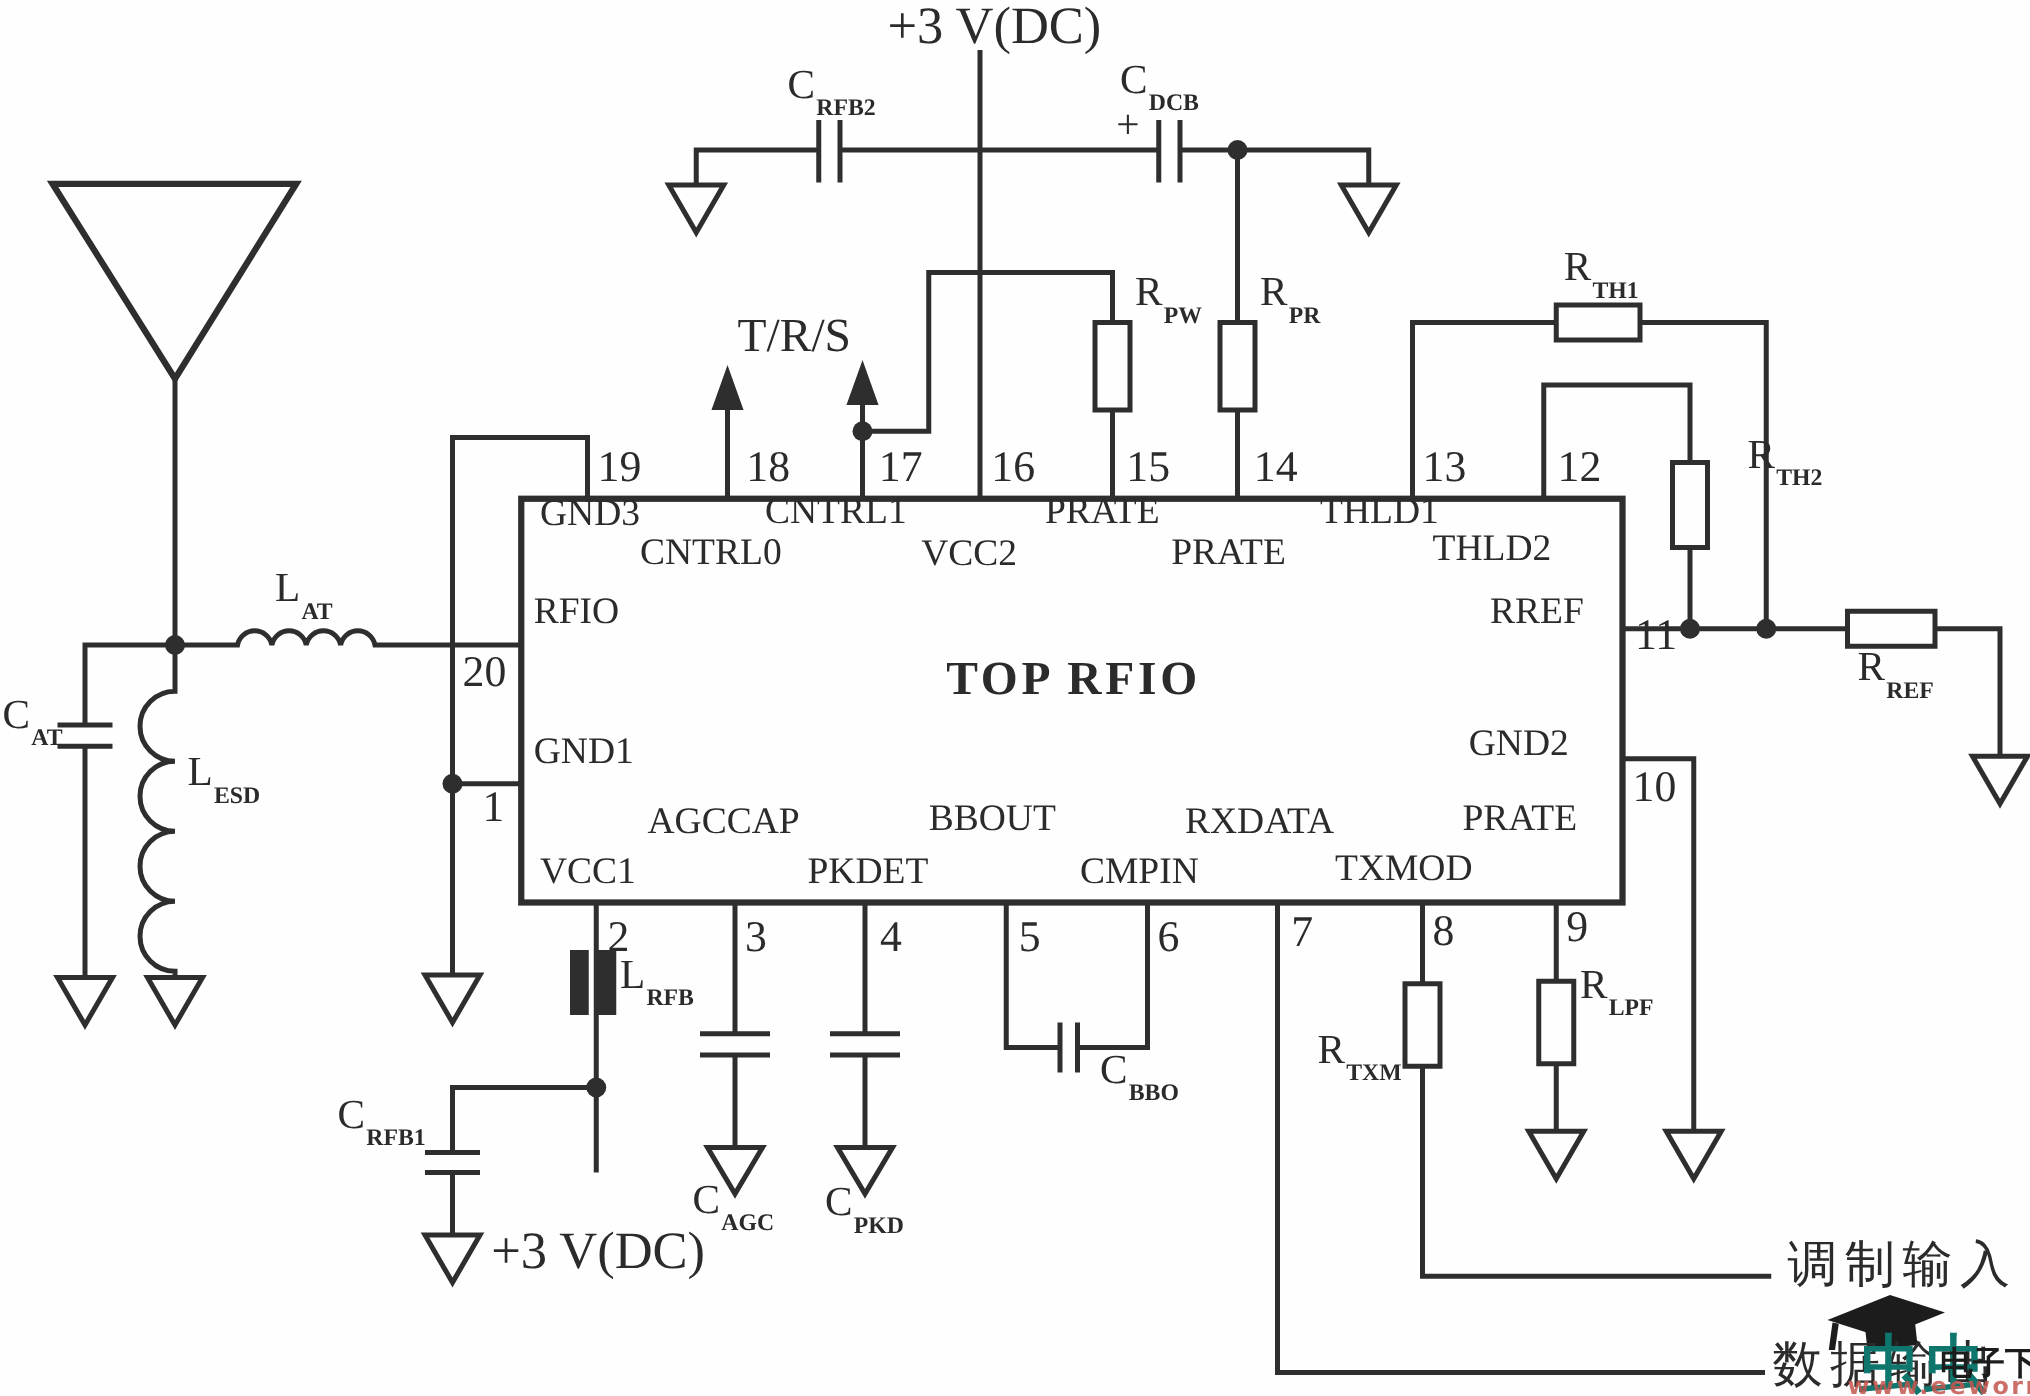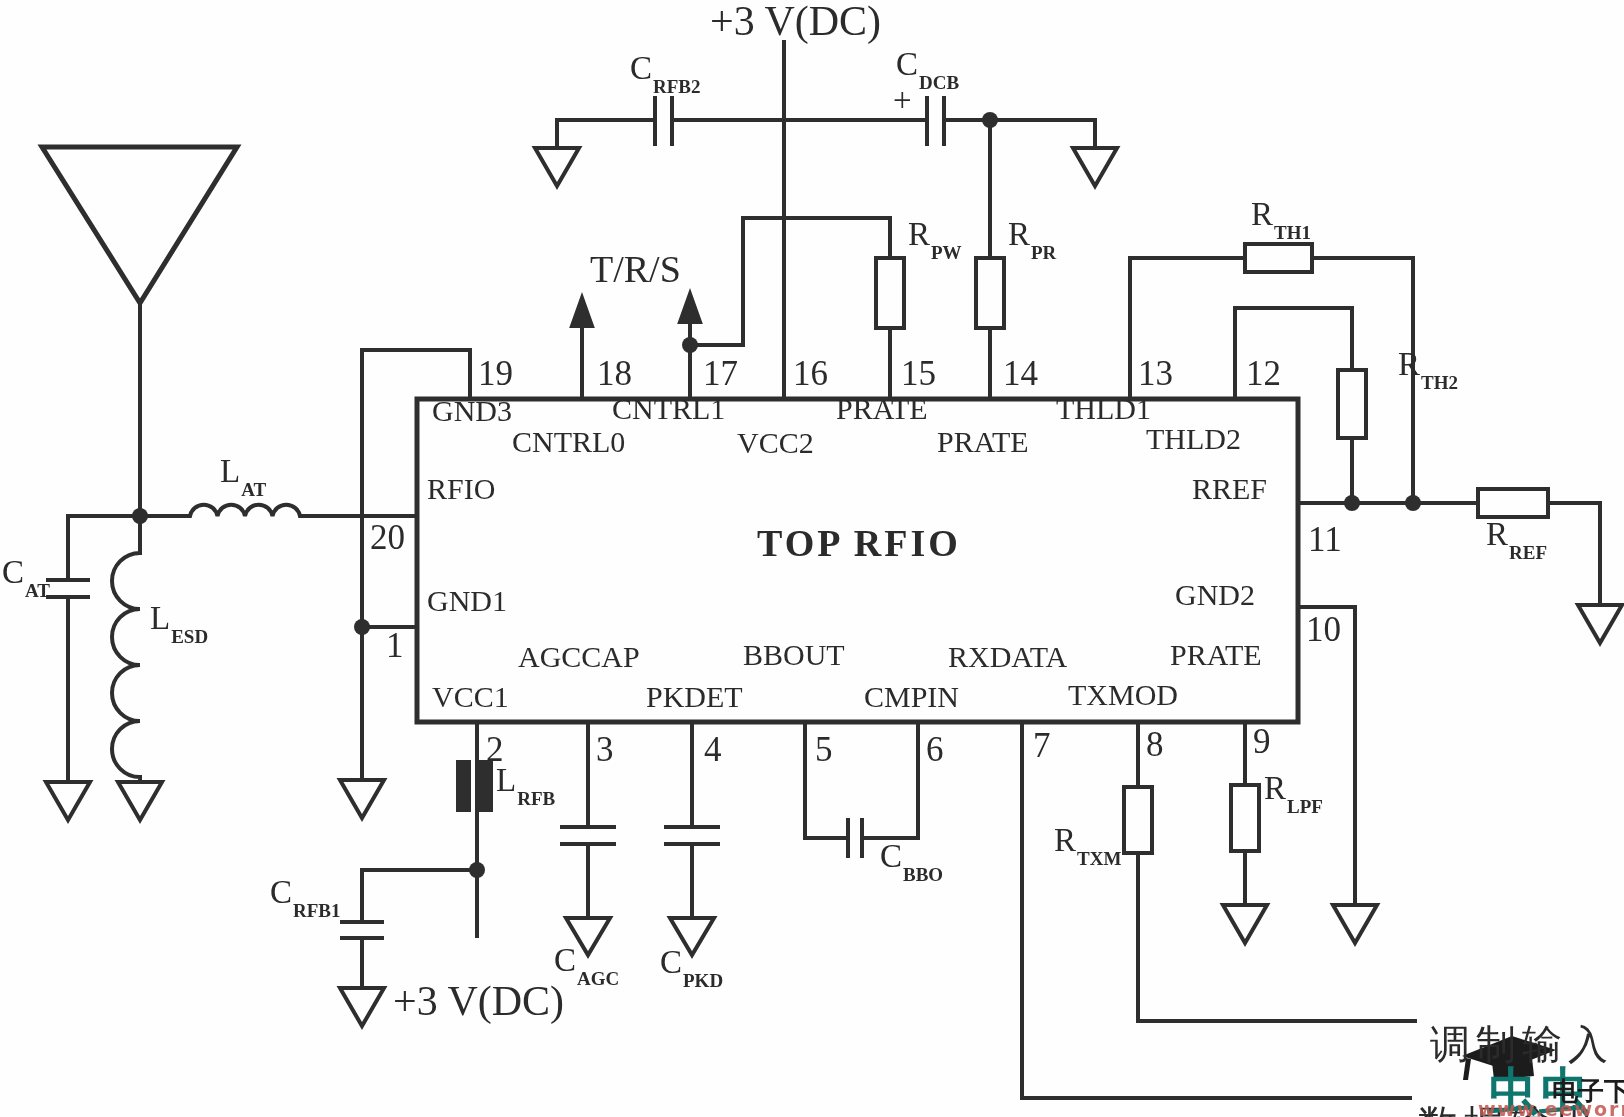--- a/index.html
+++ b/index.html
@@ -6,21 +6,21 @@
   #page{position:relative;width:1624px;height:1117px;background:#fefefe;overflow:hidden;
         font-family:"Liberation Serif", serif;color:#2b2b2b;}
   #wires{position:absolute;left:0;top:0;z-index:1;}
   .t{position:absolute;z-index:2;white-space:nowrap;line-height:1;}
   .pname{font-size:30px;}
   .pnum{font-size:35px;}
   .comp{font-size:33px;}
   .comp sub{font-size:19px;position:relative;top:6px;left:1px;font-weight:bold;}
   .supply{font-size:42px;}
   .trs{font-size:38px;}
-  .cn{font-size:40px;letter-spacing:6px;margin-top:33px;}
+  .cn{font-size:40px;letter-spacing:6px;}
   .title{font-size:38px;font-weight:bold;letter-spacing:3px;}
   .wm-brand{font-size:50px;font-weight:bold;color:#0f766e;letter-spacing:2px;
             font-family:"DejaVu Sans",sans-serif;}
   .wm-site{font-size:26px;font-weight:bold;color:#1c1c1c;font-family:"DejaVu Sans",sans-serif;}
   .wm-url{font-size:19px;font-weight:bold;color:#c4564f;letter-spacing:2px;
           font-family:"DejaVu Sans",sans-serif;opacity:.85;}
 </style>
 </head>
 <body>
 
@@ -125,21 +125,21 @@
   <span class="t pnum" style="left:478px;top:356px">19</span>
   <span class="t pnum" style="left:597px;top:356px">18</span>
   <span class="t pnum" style="left:703px;top:356px">17</span>
   <span class="t pnum" style="left:793px;top:356px">16</span>
   <span class="t pnum" style="left:901px;top:356px">15</span>
   <span class="t pnum" style="left:1003px;top:356px">14</span>
   <span class="t pnum" style="left:1138px;top:356px">13</span>
   <span class="t pnum" style="left:1246px;top:356px">12</span>
   <span class="t pnum" style="left:370px;top:520px">20</span>
   <span class="t pnum" style="left:386px;top:628px">1</span>
-  <span class="t pnum" style="left:1308px;top:522px">11</span>
+  <span class="t pnum" style="left:1308px;top:490px">11</span>
   <span class="t pnum" style="left:1306px;top:612px">10</span>
   <span class="t pnum" style="left:486px;top:732px">2</span>
   <span class="t pnum" style="left:596px;top:732px">3</span>
   <span class="t pnum" style="left:704px;top:732px">4</span>
   <span class="t pnum" style="left:815px;top:732px">5</span>
   <span class="t pnum" style="left:926px;top:732px">6</span>
   <span class="t pnum" style="left:1033px;top:728px">7</span>
   <span class="t pnum" style="left:1146px;top:727px">8</span>
   <span class="t pnum" style="left:1253px;top:724px">9</span>
 

